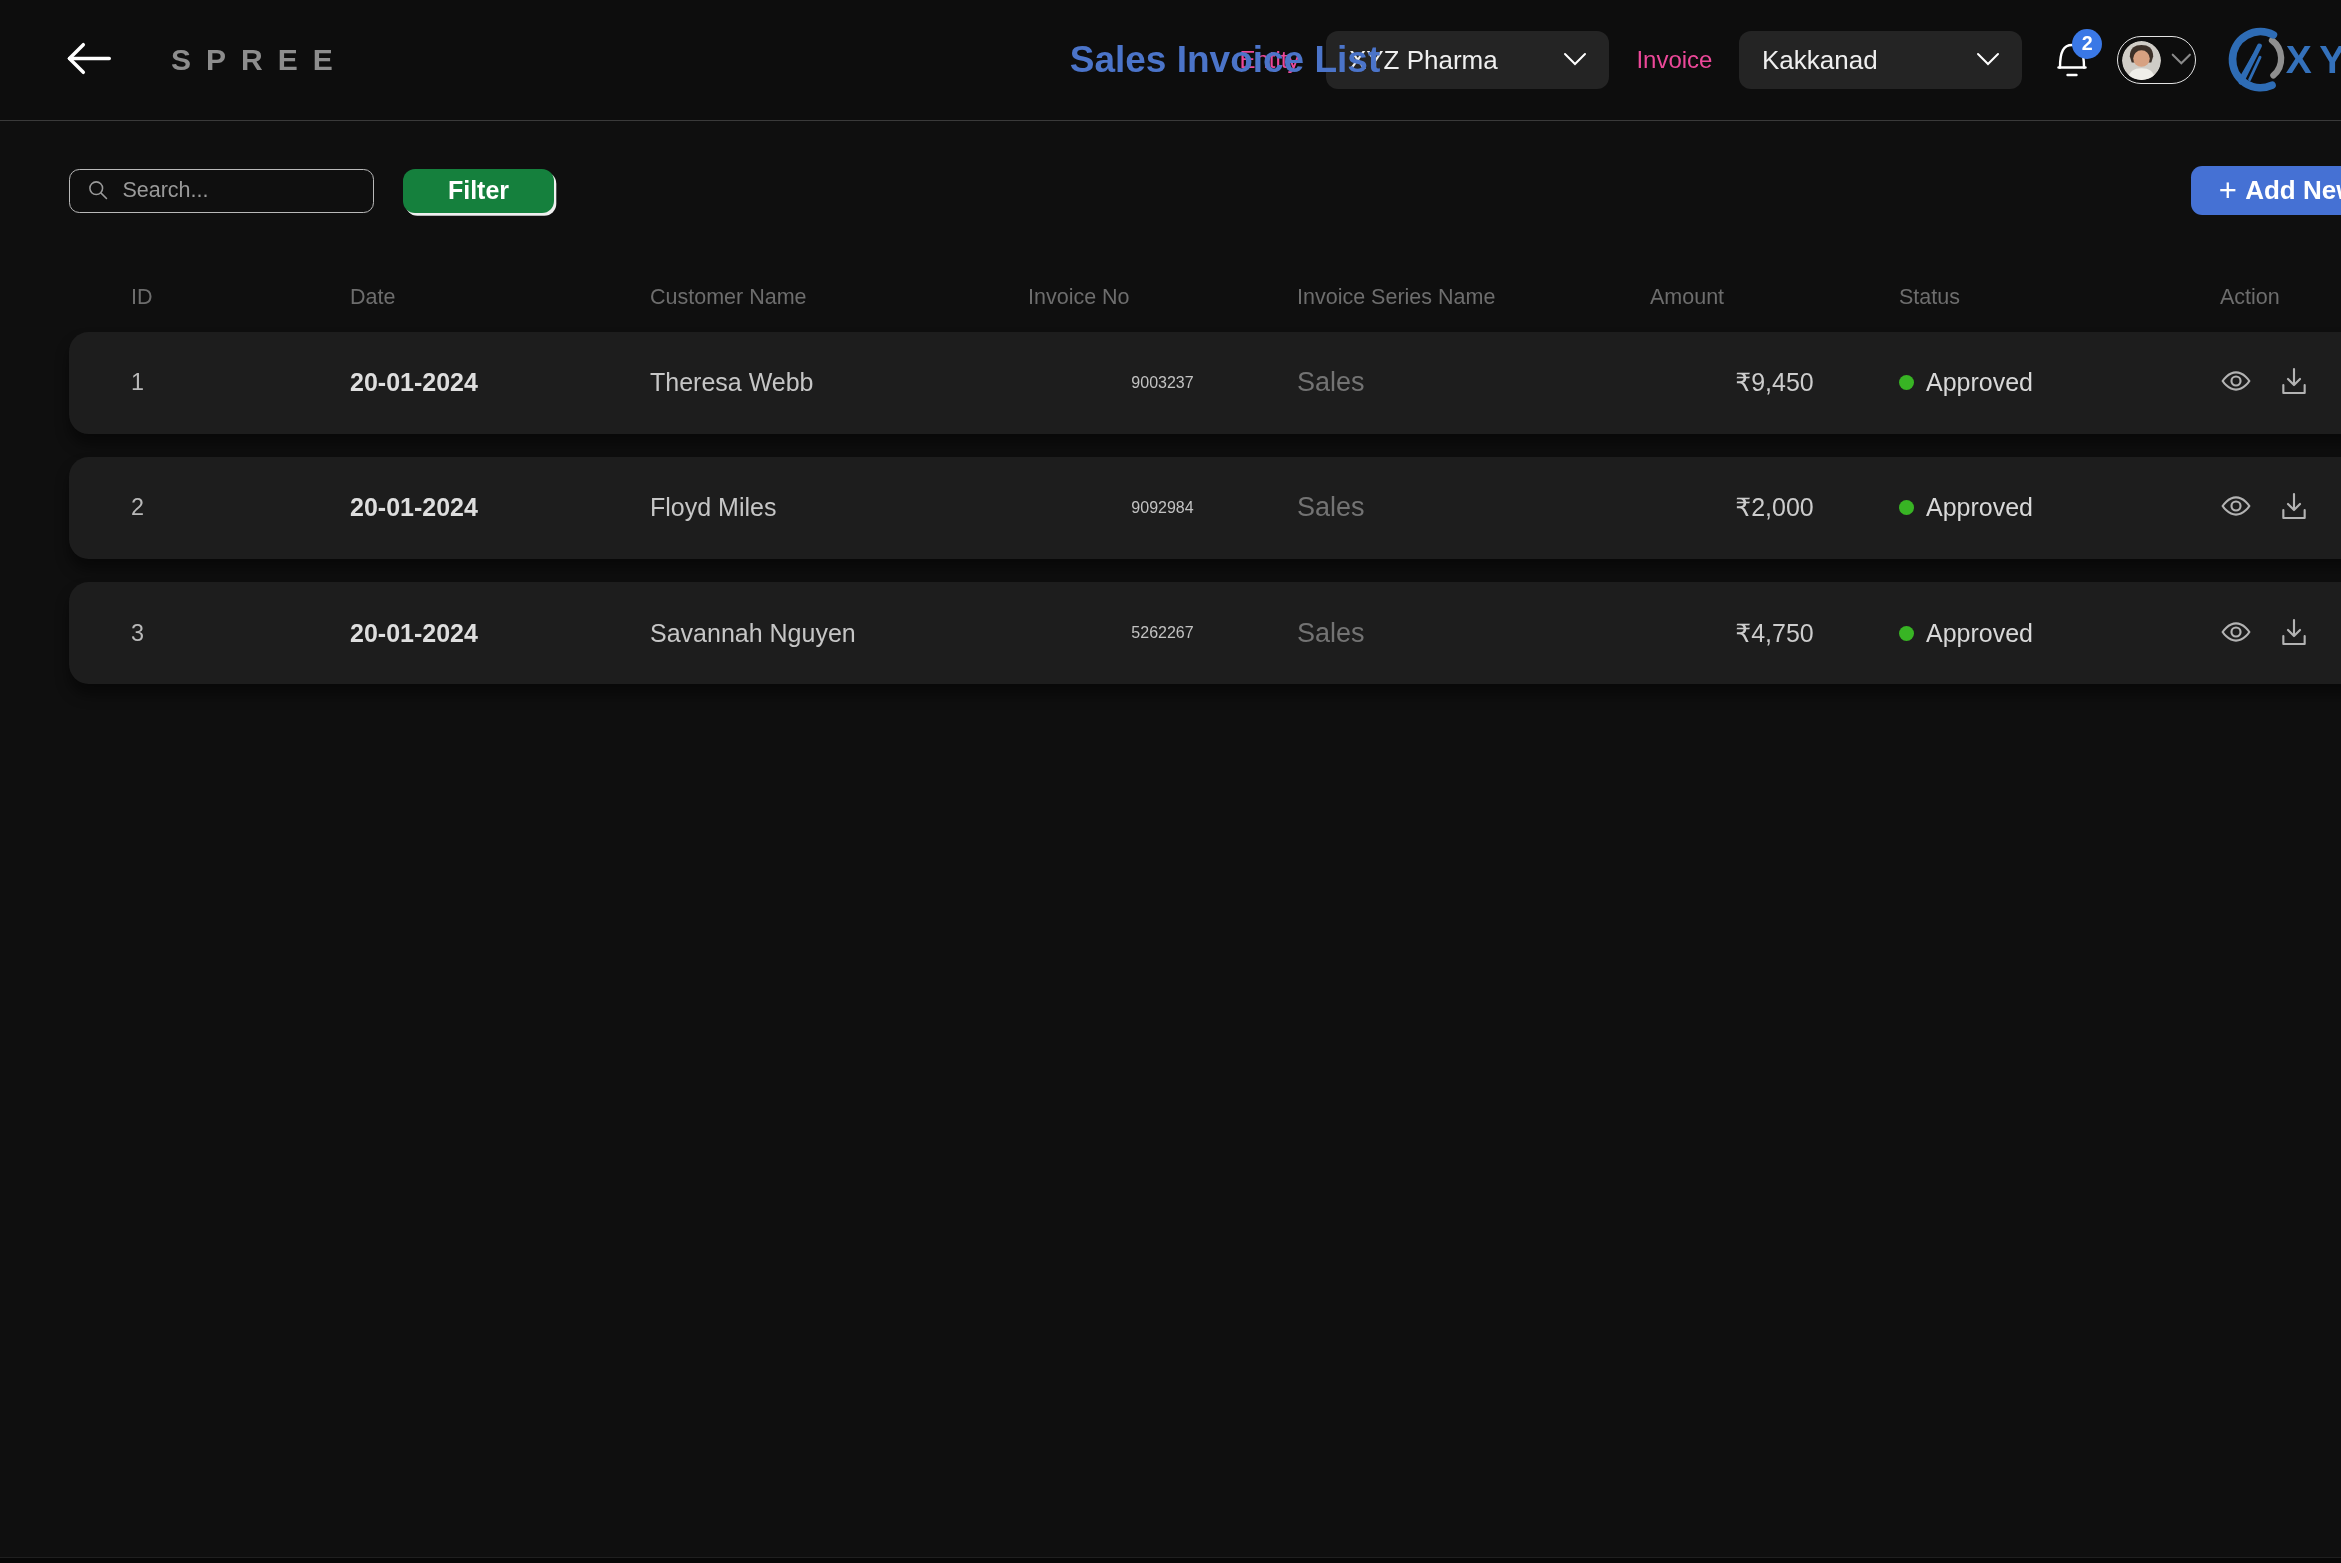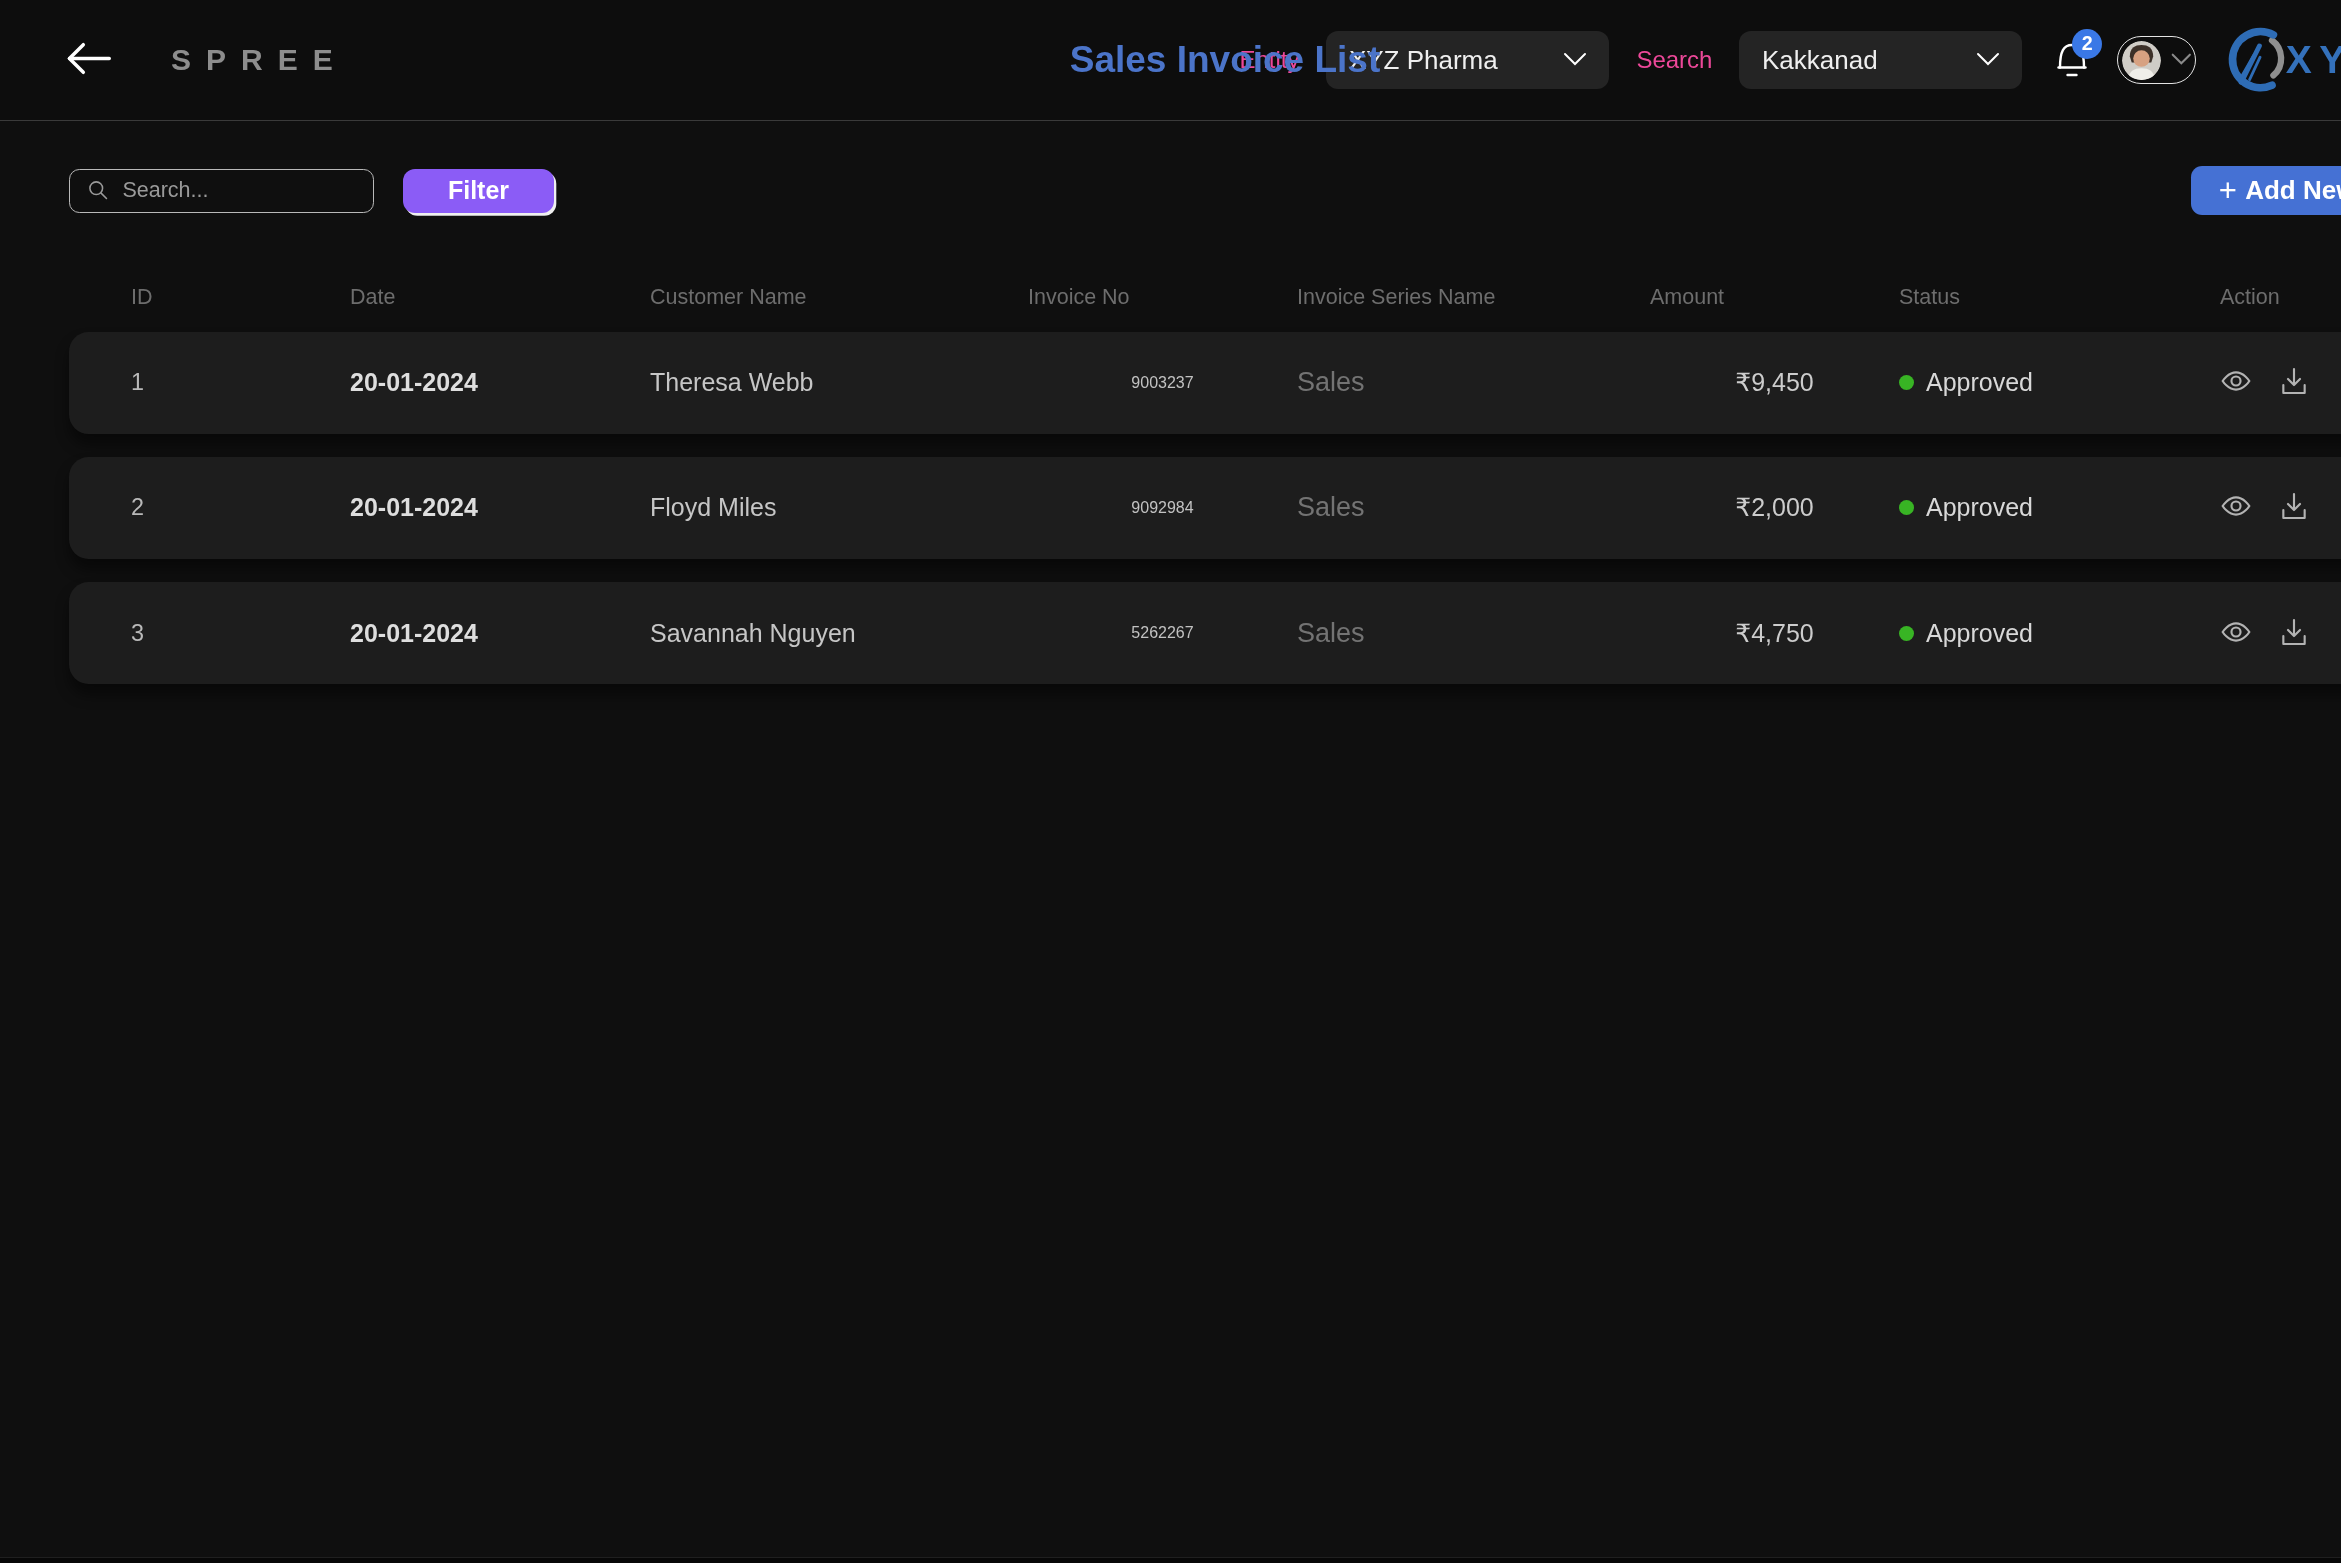--- a/index.html
+++ b/index.html
@@ -38,21 +38,21 @@
 
   
   .toolbar { display:flex; align-items:center; justify-content:space-between; margin:45px 66px 0 69px; }
   .toolbar-left { display:flex; align-items:center; gap:29px; }
   .search-box { display:flex; align-items:center; gap:13px; width:305px; height:44px;
                 border:1.4px solid #b9b9b9; border-radius:10.3px; padding:0 16px; background:transparent; }
   .search-box svg { width:23.4px; height:23.4px; flex:0 0 auto; }
   .search-box input { flex:1; background:transparent; border:none; outline:none;
                       font-family:inherit; font-size:21.5px; color:#cccccc; }
   .search-box input::placeholder { color:#9a9a9a; }
-  .filter-btn { width:151px; height:44px; background:#8b5cf6; border:none; border-radius:12px;
+  .filter-btn { width:151px; height:44px; background:#15803d; border:none; border-radius:12px;
                 box-shadow:2.3px 2.8px 0 0 #efefef; color:#ffffff; font-family:inherit;
                 font-size:25px; font-weight:700; cursor:pointer; }
   .add-new-btn { display:flex; align-items:center; justify-content:center; gap:8.4px;
                  width:193px; height:49px; background:#4571d4; border:none; border-radius:11.2px;
                  color:#ffffff; font-family:inherit; font-size:26px; font-weight:600; cursor:pointer; }
   .add-new-btn .plus { font-size:31px; font-weight:400; line-height:1; }
 
   
   .table { margin:70px 66px 0 69px; }
   .grid { display:grid; grid-template-columns:219px 300px 378px 269px 353px 249px 321px 1fr;
@@ -100,21 +100,21 @@
       <span class="field-label">Entity</span>
       <button class="select-pill">
         <span class="value">XYZ Pharma</span>
         <span>
           <svg viewBox="0 0 24 14" fill="none" stroke="#ffffff" stroke-width="2" stroke-linecap="round">
               <path d="M2 2l10 10L22 2"></path>
             </svg>
         </span>
       </button>
 
-      <span class="field-label">Search</span>
+      <span class="field-label">Invoice</span>
       <button class="select-pill">
         <span class="value">Kakkanad</span>
         <span>
           <svg viewBox="0 0 24 14" fill="none" stroke="#ffffff" stroke-width="2" stroke-linecap="round">
               <path d="M2 2l10 10L22 2"></path>
             </svg>
         </span>
       </button>
 
       <button class="bell-wrap">

